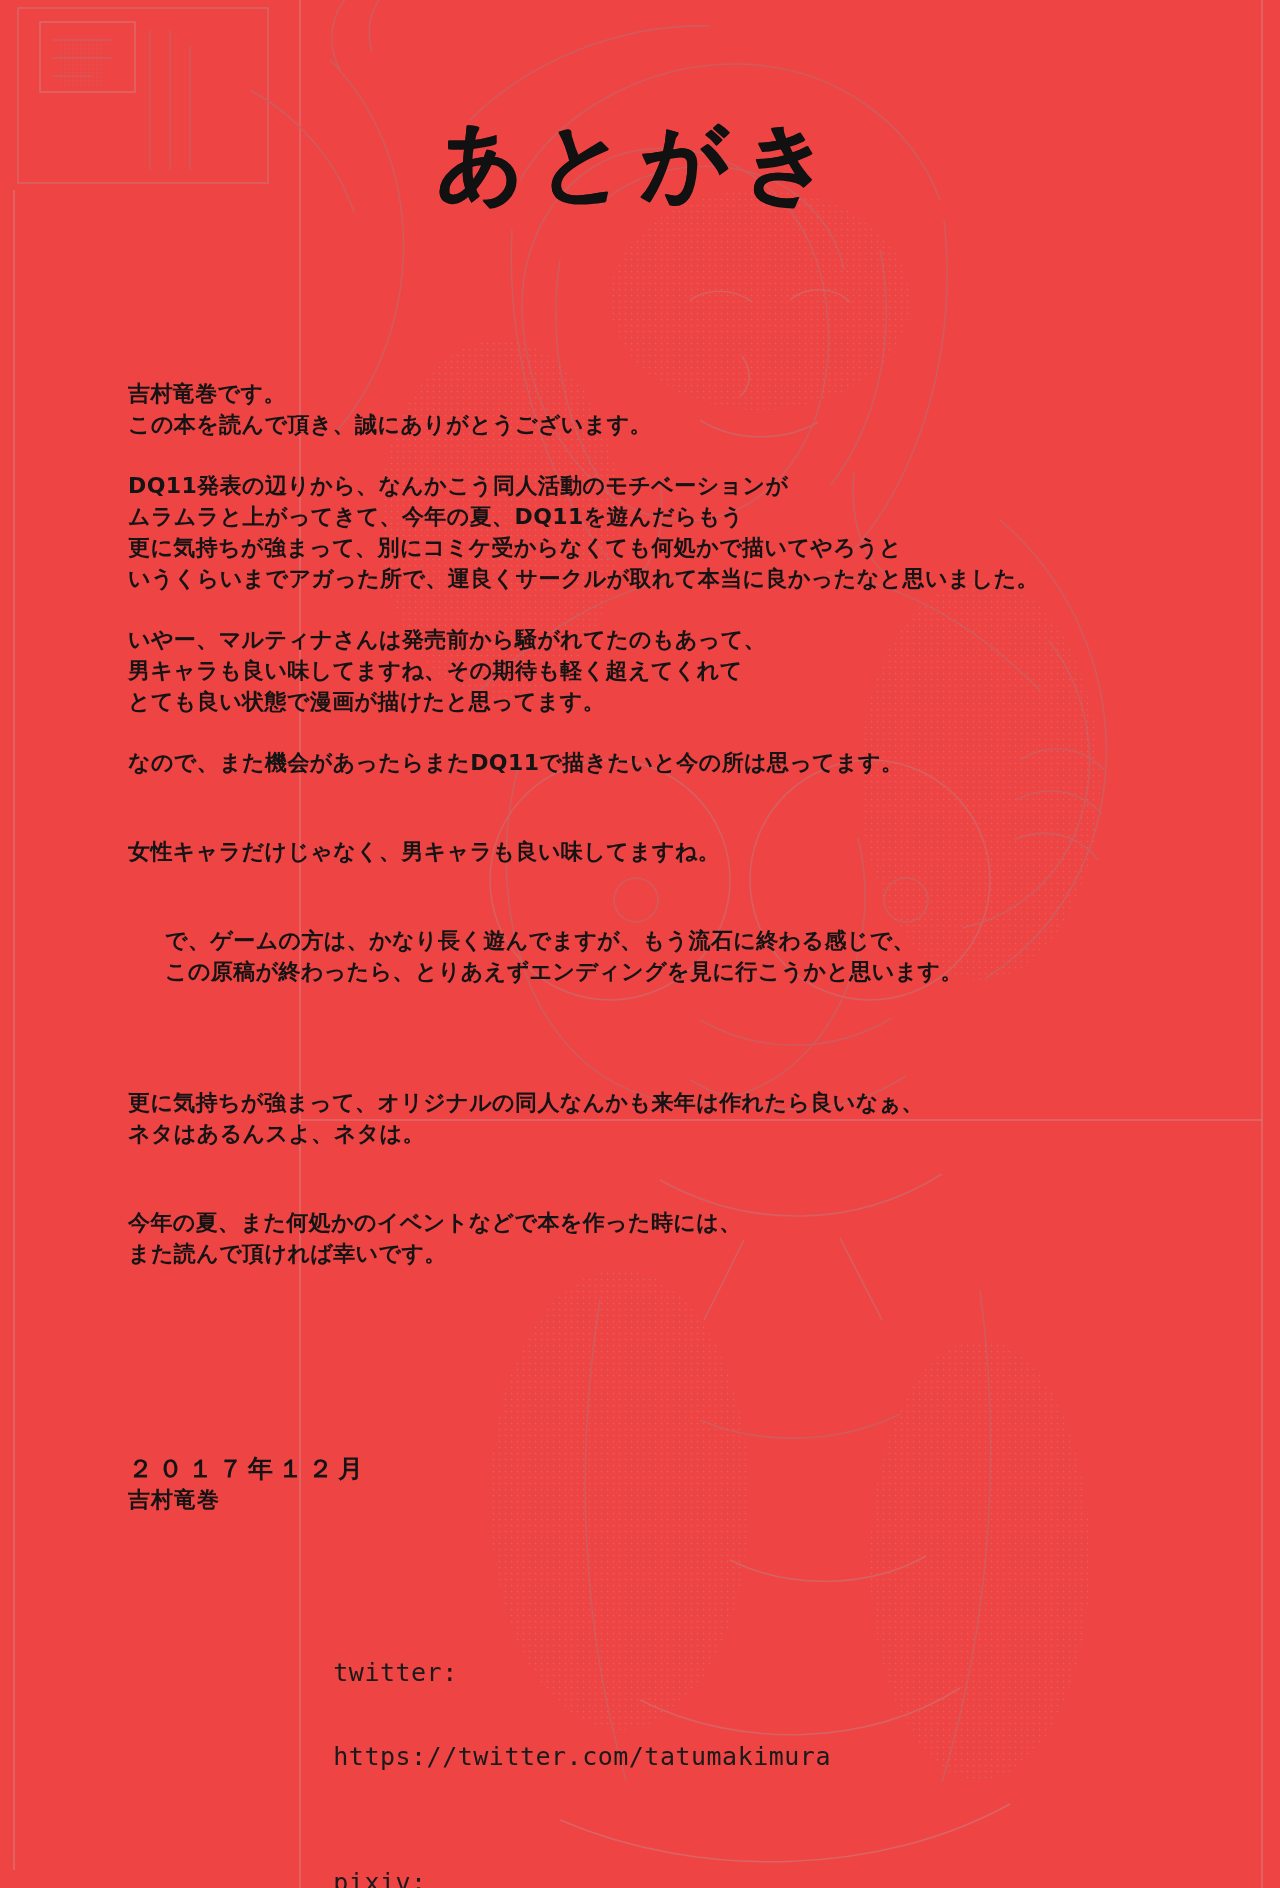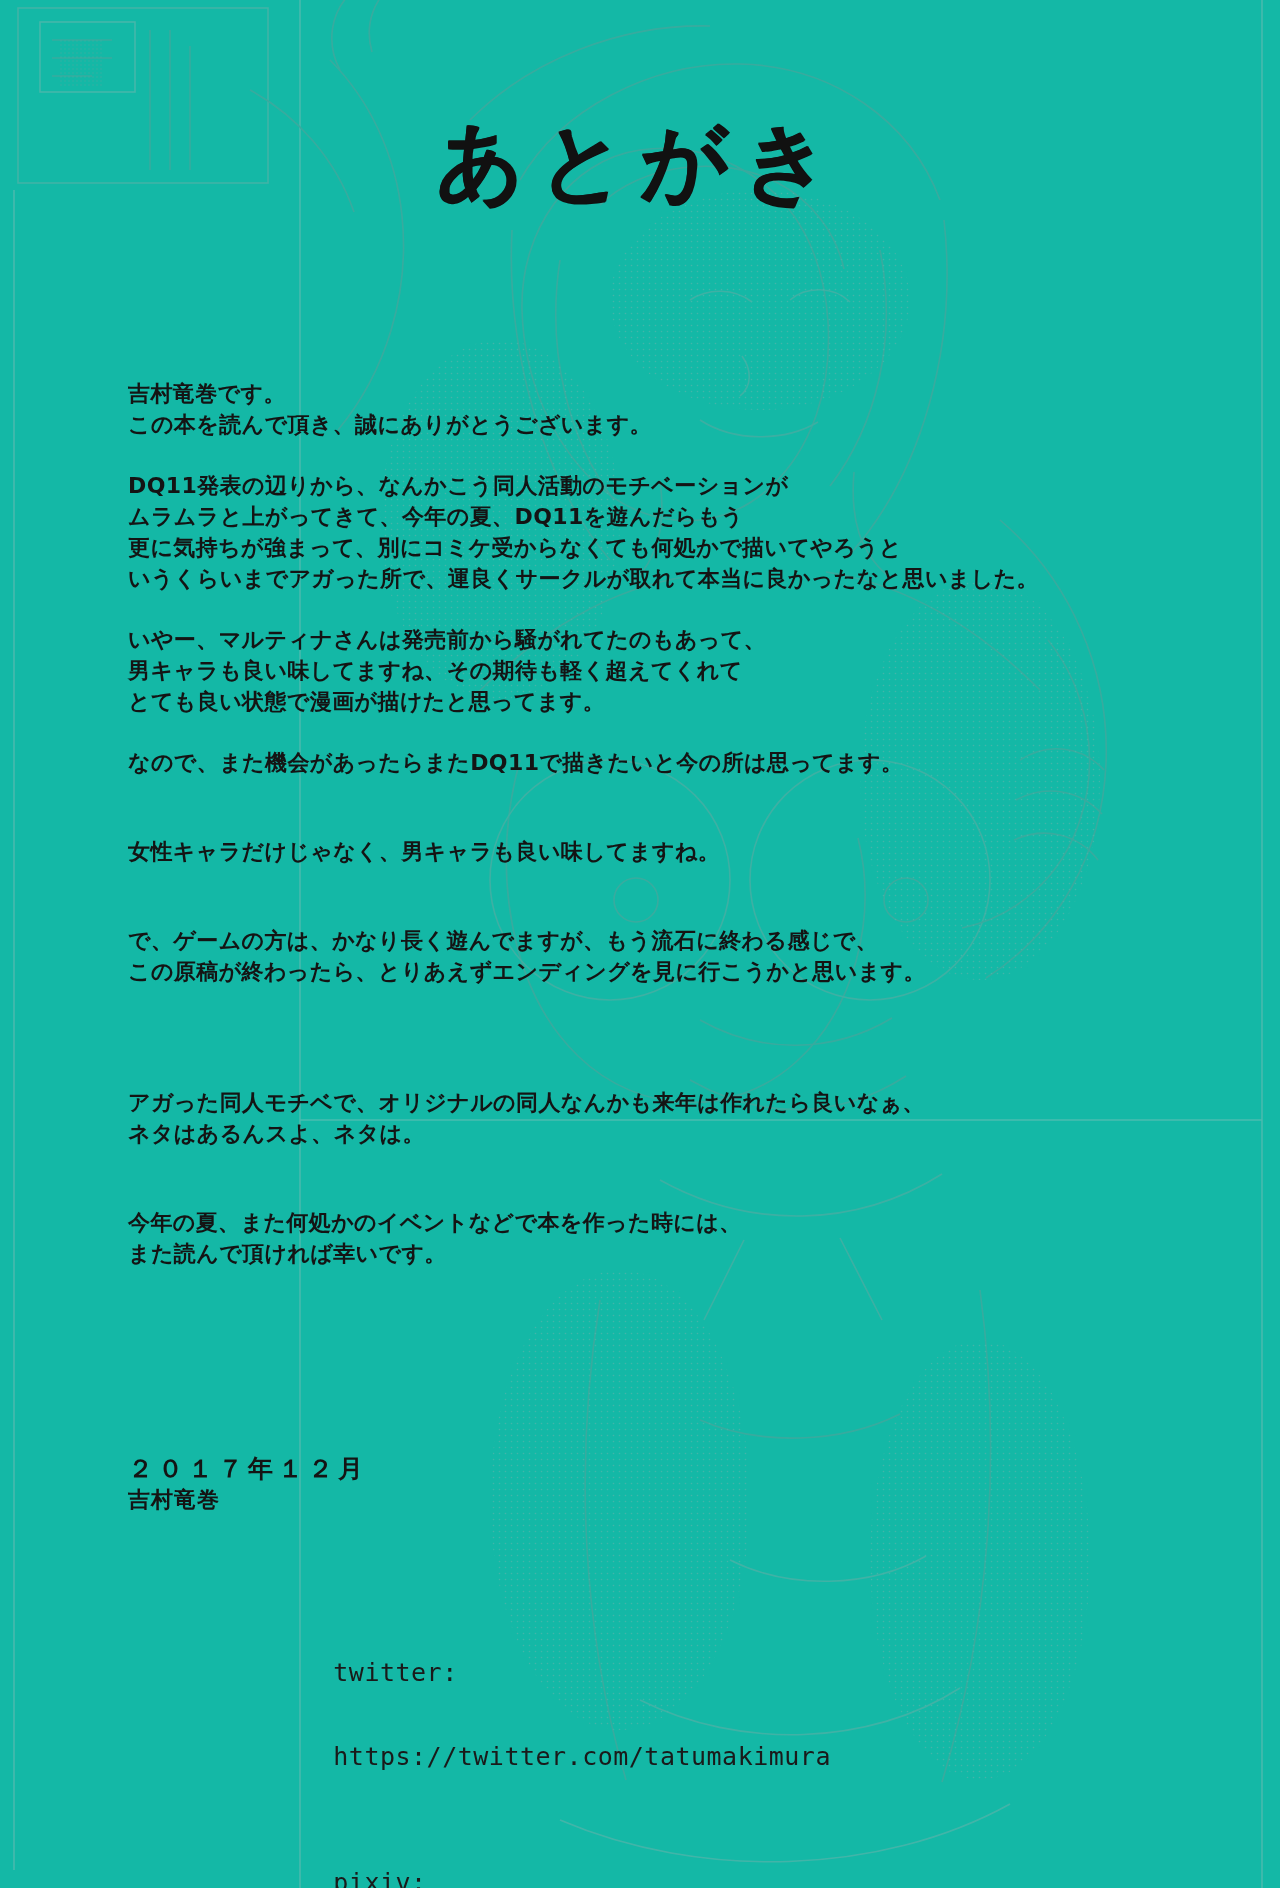--- a/index.html
+++ b/index.html
@@ -4,21 +4,21 @@
 <style>
   html, body {
     margin: 0;
     padding: 0;
     background: #ffffff;
   }
   .page {
     position: relative;
     width: 1280px;
     height: 1888px;
-    background: #14b8a6;
+    background: #ef4444;
     overflow: hidden;
     font-family: "DejaVu Sans", sans-serif;
     color: #1a1a1a;
   }
 
   
   .bg-art {
     position: absolute;
     inset: 0;
     pointer-events: none;
@@ -52,21 +52,21 @@
     margin: 0 0 30px 0;
     font-size: 22px;
     line-height: 31px;
     font-family: "DejaVu Sans", sans-serif;
     font-weight: 600;
     color: #141414;
     letter-spacing: 0.4px;
     white-space: pre-line;
   }
   .para.gap-big { margin-bottom: 58px; }
-  .para.gap-huge { margin-bottom: 100px; }
+  .para.gap-huge { margin-bottom: 100px; margin-left: 37px; }
 
   
   .signoff {
     position: absolute;
     left: 128px;
     top: 1452px;
   }
   .signoff .date {
     font-size: 25px;
     font-weight: 600;
@@ -179,21 +179,21 @@
 ムラムラと上がってきて、今年の夏、DQ11を遊んだらもう
 更に気持ちが強まって、別にコミケ受からなくても何処かで描いてやろうと
 いうくらいまでアガった所で、運良くサークルが取れて本当に良かったなと思いました。</p>
     <p class="para">いやー、マルティナさんは発売前から騒がれてたのもあって、
 男キャラも良い味してますね、その期待も軽く超えてくれて
 とても良い状態で漫画が描けたと思ってます。</p>
     <p class="para gap-big">なので、また機会があったらまたDQ11で描きたいと今の所は思ってます。</p>
     <p class="para gap-big">女性キャラだけじゃなく、男キャラも良い味してますね。</p>
     <p class="para gap-huge">で、ゲームの方は、かなり長く遊んでますが、もう流石に終わる感じで、
 この原稿が終わったら、とりあえずエンディングを見に行こうかと思います。</p>
-    <p class="para gap-big">アガった同人モチベで、オリジナルの同人なんかも来年は作れたら良いなぁ、
+    <p class="para gap-big">更に気持ちが強まって、オリジナルの同人なんかも来年は作れたら良いなぁ、
 ネタはあるんスよ、ネタは。</p>
     <p class="para">今年の夏、また何処かのイベントなどで本を作った時には、
 また読んで頂ければ幸いです。</p>
   </div>
 
   <div class="signoff">
     <div class="date">２０１７年１２月</div>
     <div class="name">吉村竜巻</div>
   </div>
 

